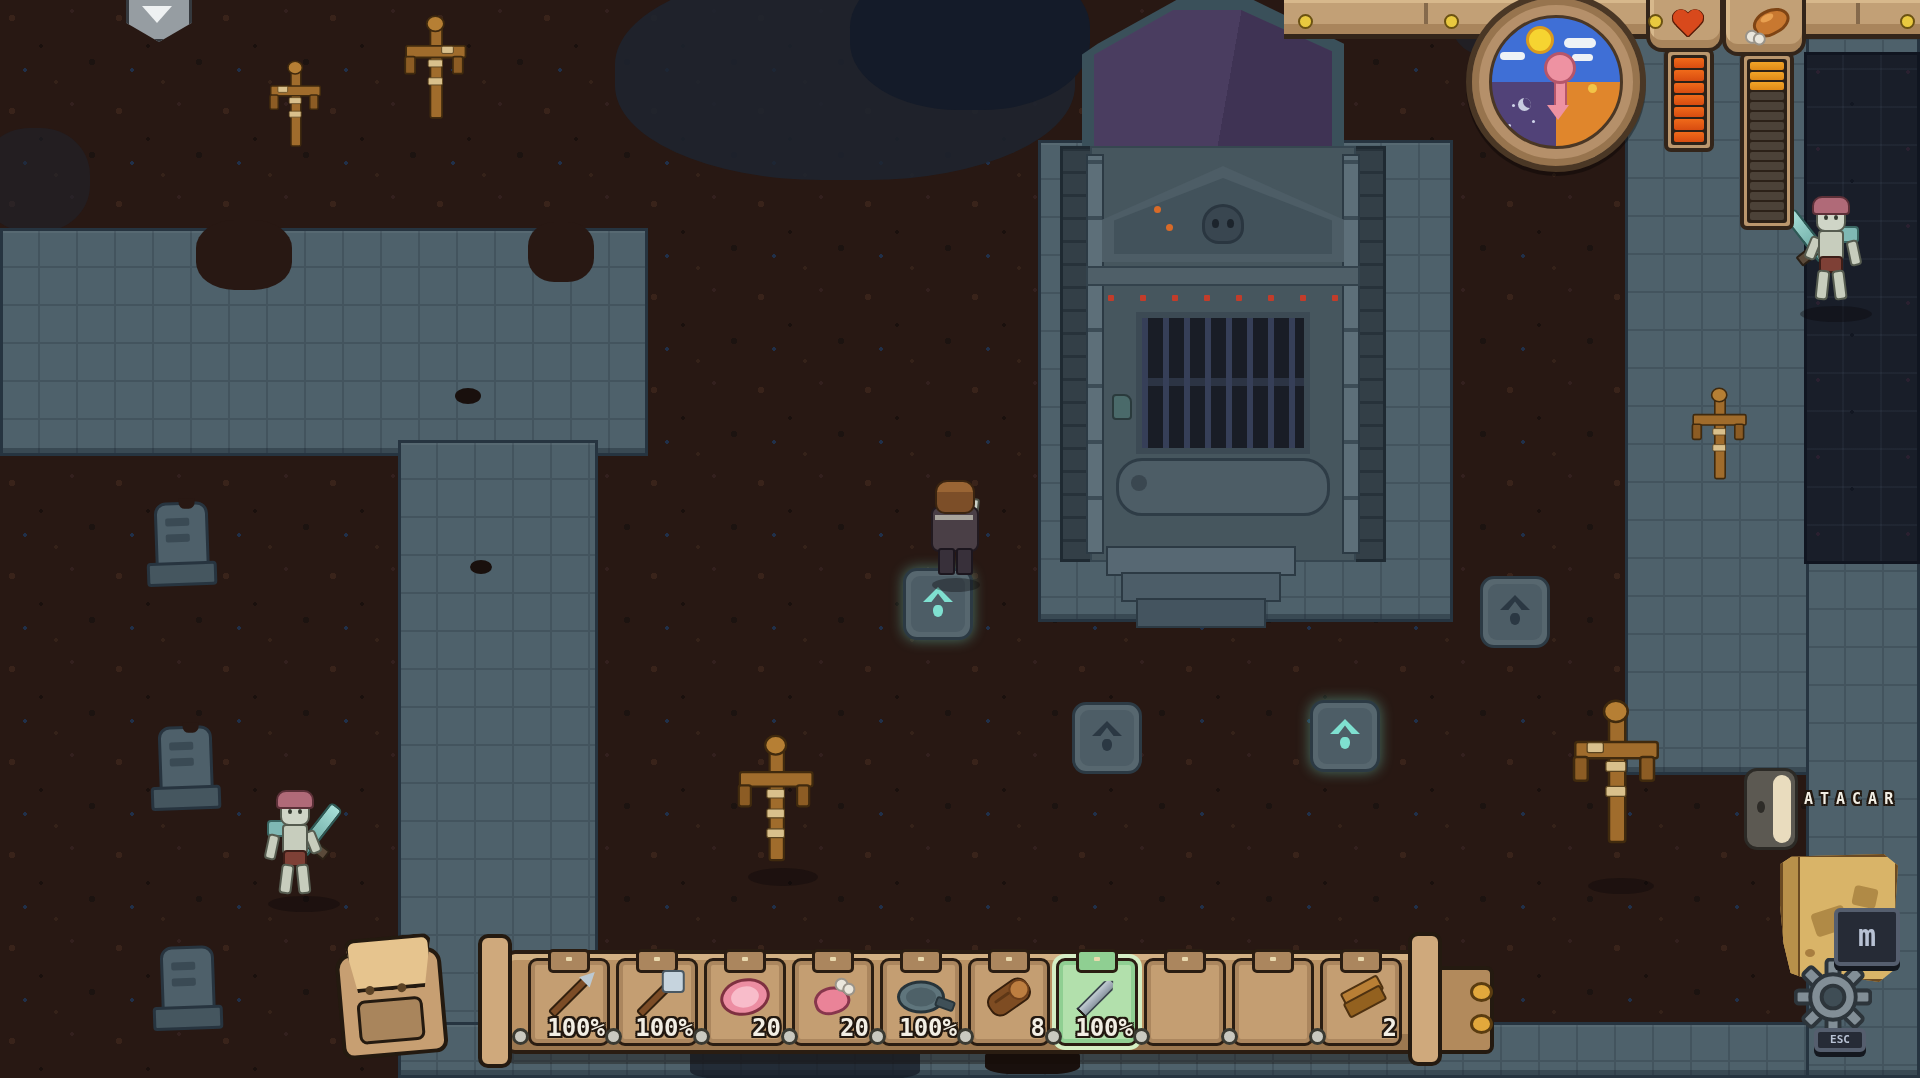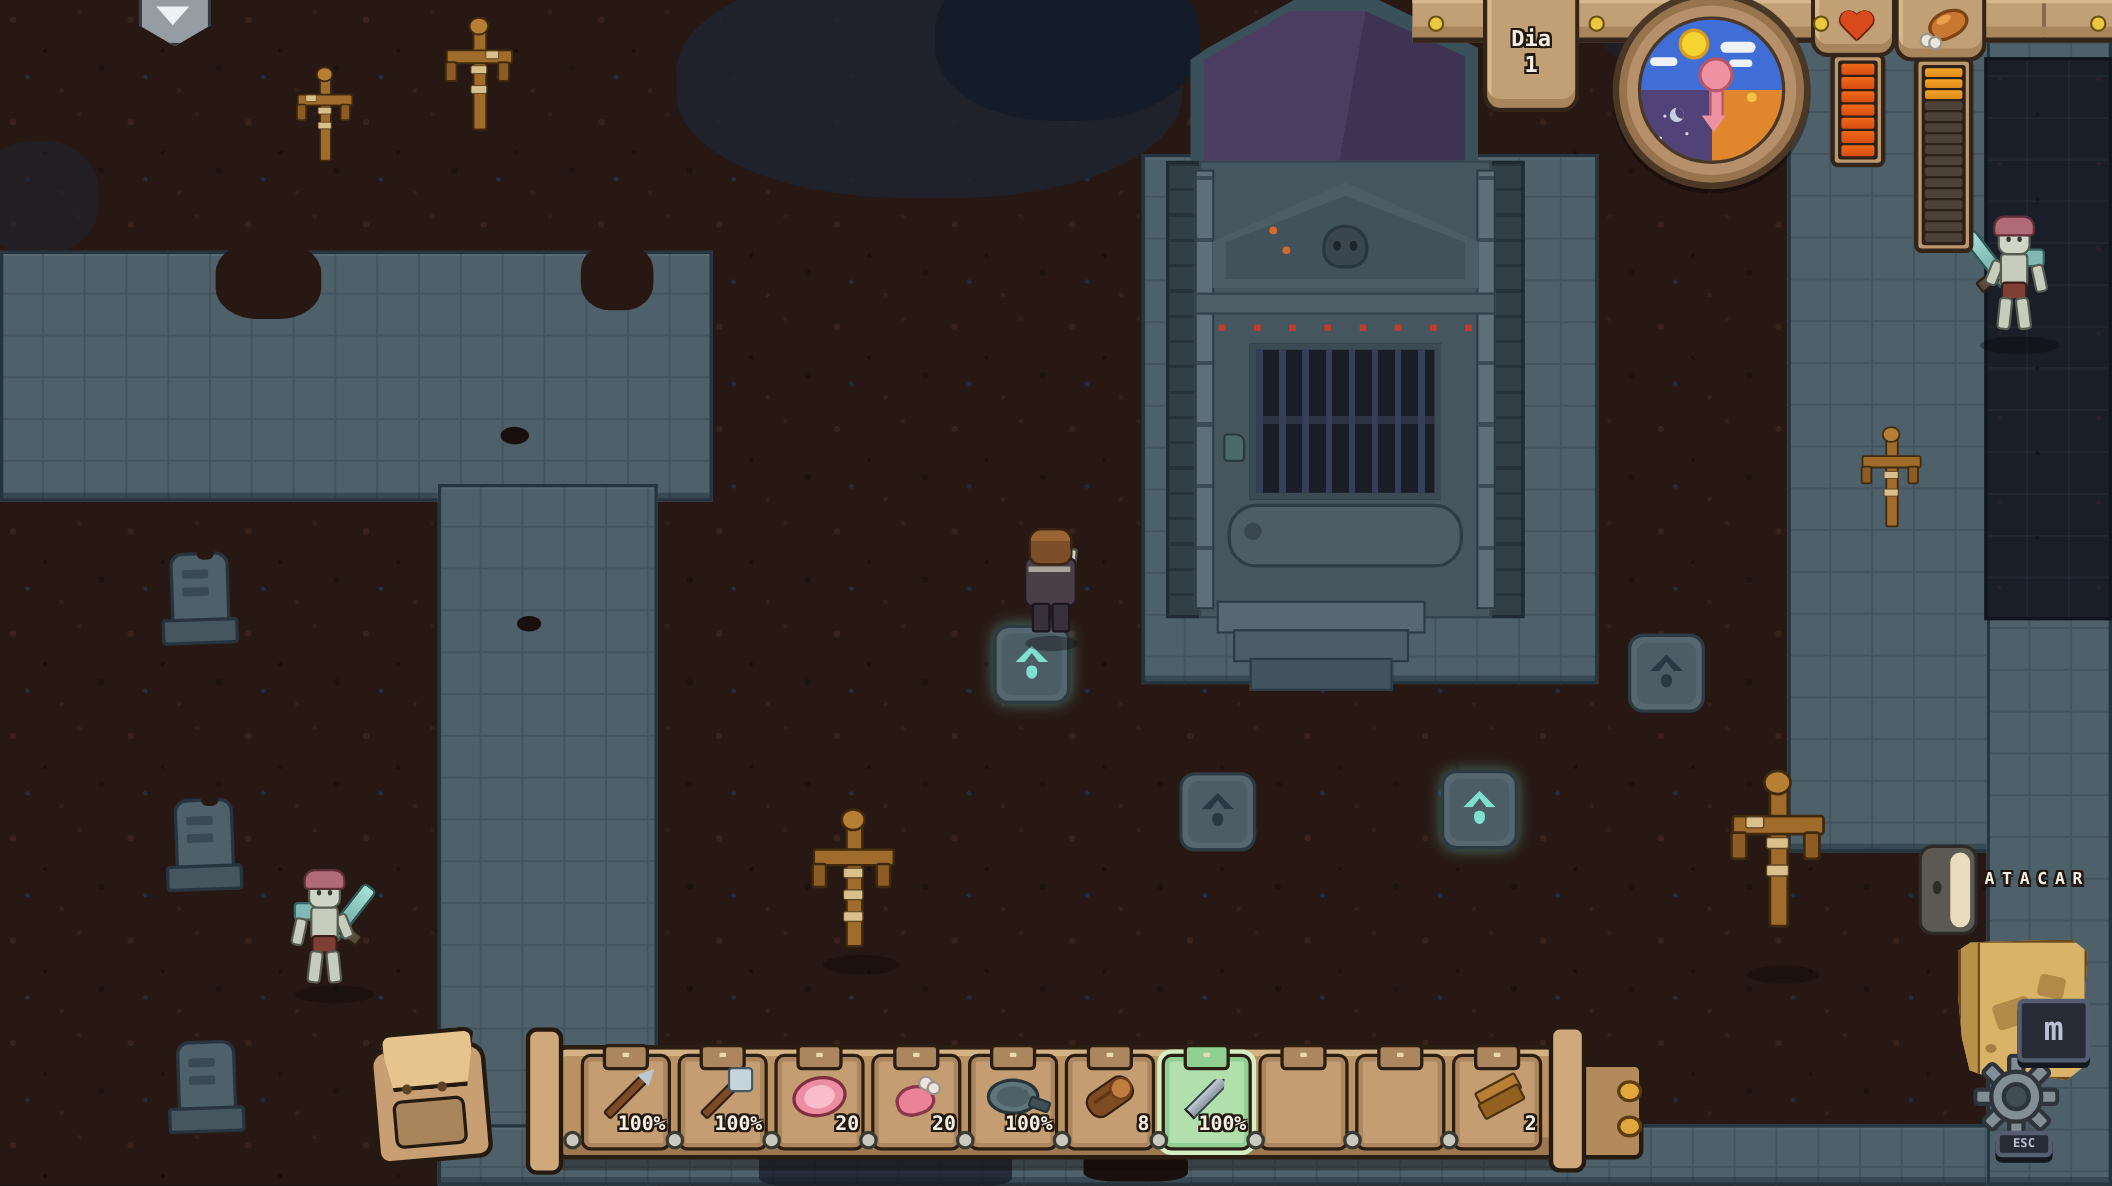--- a/index.html
+++ b/index.html
@@ -147,21 +147,21 @@
   
   .rail{position:absolute;left:505px;top:950px;width:912px;height:96px;background:#ba9264;border:4px solid #2a1d12;border-radius:10px;box-shadow:inset 0 -16px 0 #9c7850,inset 0 6px 0 #d3b284,0 10px 0 rgba(20,12,6,.35);z-index:70;}
   .endbar{position:absolute;width:26px;height:126px;background:#cfa97c;border:4px solid #241a10;border-radius:10px;z-index:72;}
   .clasp{position:absolute;left:1432px;top:966px;width:54px;height:80px;background:#b28a5c;border:4px solid #241a10;border-radius:8px;z-index:71;}
   .knob{position:absolute;width:17px;height:14px;background:#e2a83c;border:3px solid #5a3c10;border-radius:50%;z-index:72;}
   .slot{position:absolute;top:958px;width:76px;height:82px;background:#c49e72;border:3px solid #2a1d12;border-radius:9px;box-shadow:inset 0 0 0 4px #ab865e;z-index:73;}
   .slot .flap{position:absolute;left:50%;top:-12px;transform:translateX(-50%);width:36px;height:18px;background:#ab865e;border:3px solid #2a1d12;border-radius:5px;}
   .slot .flap i{position:absolute;left:50%;top:5px;transform:translateX(-50%);width:6px;height:4px;background:#ead9ae;border-radius:1px;}
   .slot.sel{background:#b2e0ac;box-shadow:inset 0 0 0 4px #8fcf92,0 0 0 4px #d5efc4;}
   .slot.sel .flap{background:#8fcf92;}
-  .slot .val{position:absolute;right:2px;bottom:11px;font-size:18px;}
+  .slot .val{position:absolute;right:2px;bottom:1px;font-size:24px;}
   .washer{position:absolute;top:1028px;width:11px;height:11px;background:#c9c9c0;border:3px solid #3a3a32;border-radius:50%;z-index:74;}
   .it{position:absolute;left:50%;top:44%;}
   .rot{transform:translate(-50%,-50%) rotate(-45deg);}
   .stick{width:46px;height:6px;background:#7c4c26;border:2px solid #32200e;border-radius:3px;position:relative;}
   .speartip{position:absolute;right:-13px;top:-4px;width:15px;height:15px;background:#bcc9d2;clip-path:polygon(0 0,100% 50%,0 100%);}
   .shovblade{position:absolute;right:-11px;top:-8px;width:19px;height:19px;background:#c6d4de;border:2px solid #4a5862;border-radius:4px;transform:rotate(45deg);}
   .meat{position:absolute;left:50%;top:44%;transform:translate(-50%,-50%) rotate(-12deg);width:44px;height:31px;background:#ec8da2;border:3px solid #7e3040;border-radius:50%;}
   .meat i{position:absolute;inset:5px 8px;background:#f8bcca;border-radius:50%;}
   .drum2{position:absolute;left:50%;top:44%;transform:translate(-50%,-50%) rotate(-18deg);width:40px;height:28px;}
   .drum2 .m{position:absolute;left:0;top:3px;width:30px;height:22px;background:#ea8398;border:3px solid #87364c;border-radius:50% 60% 45% 50%;}
@@ -403,26 +403,20 @@
     <div class="pl-leg" style="left:32px;"></div>
     <div class="pl-hair"></div>
   </div>
 
   <div class="hud-bar"></div>
   <div class="nail" style="left:1298px;top:14px;"></div>
   <div class="nail" style="left:1444px;top:14px;"></div>
   <div class="nail" style="left:1648px;top:14px;"></div>
   <div class="nail" style="left:1900px;top:14px;"></div>
 
-  <div class="plaque" style="left:1348px;top:0;width:80px;height:98px;">
-    <div class="pxtext daytxt">
-      <div>Dia</div>
-      <div>1</div>
-    </div>
-  </div>
 
   <div class="clock">
     <div class="dial">
       <div class="sun"></div>
       <div class="cloud" style="left:72px;top:20px;width:32px;height:10px;"></div>
       <div class="cloud" style="left:8px;top:34px;width:25px;height:8px;"></div>
       <div class="cloud" style="left:80px;top:36px;width:21px;height:7px;"></div>
       <div class="star" style="left:20px;top:86px;"></div>
       <div class="star" style="left:40px;top:102px;"></div>
       <div class="star" style="left:16px;top:106px;"></div>

